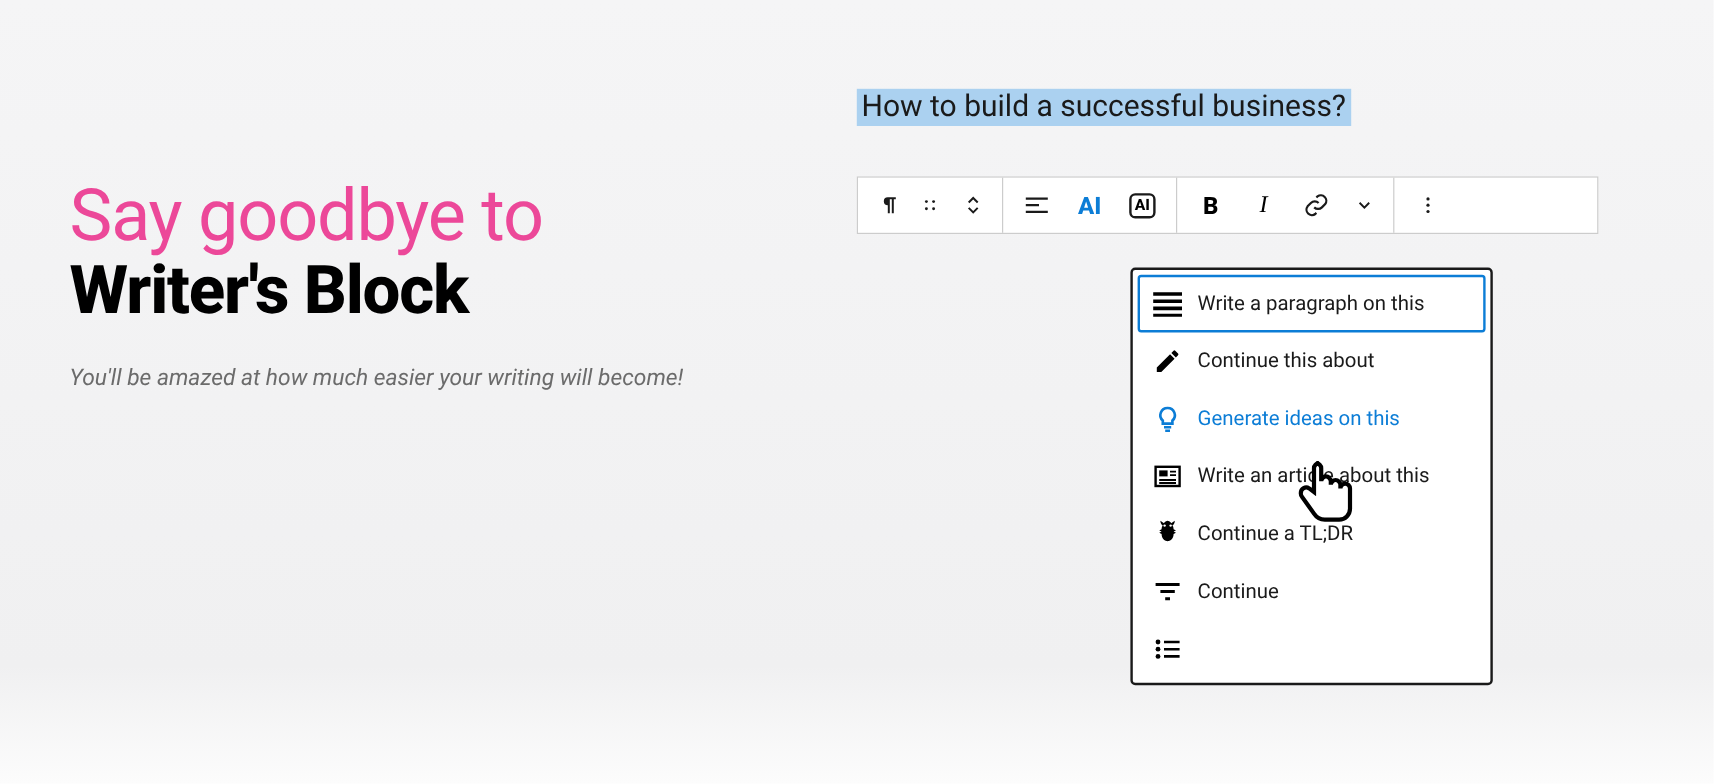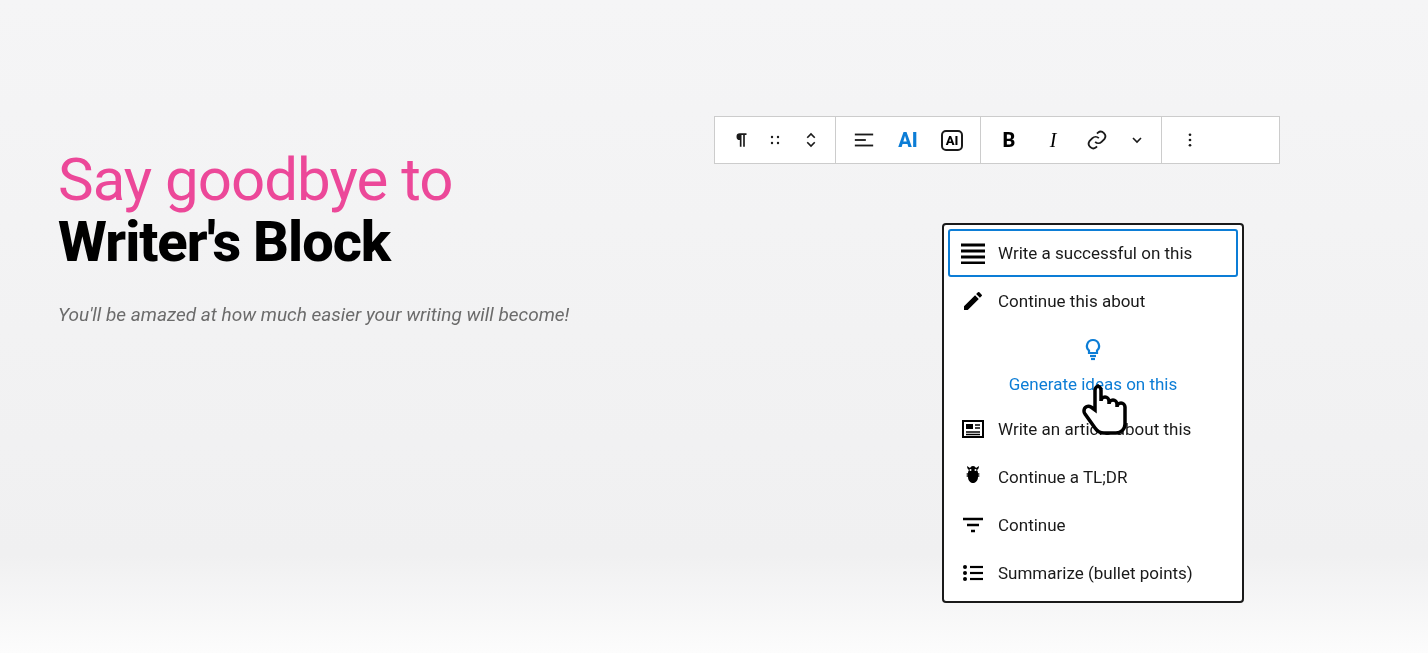--- a/index.html
+++ b/index.html
@@ -52,21 +52,21 @@
       font-size: 25px;
       padding: 1px 4px;
       font-weight: 400;
     }
     .toolbar {
       display: flex;
       border: 1px solid #ccc;
       background: #fff;
       margin-top: 42px;
       height: 48px;
-      width: 566px;
+      width: 618px;
     }
     .toolbar-group {
       display: flex;
       align-items: center;
       border-right: 1px solid #ccc;
       padding: 0 6px;
     }
     .toolbar-group:last-child { border-right: none; }
     .toolbar-btn {
       width: 36px;
@@ -114,21 +114,20 @@
       cursor: pointer;
       gap: 12px;
       border-radius: 3px;
       border: 2px solid transparent;
     }
     .menu-item.selected {
       border: 2px solid #0c7dd6;
     }
     .menu-item.hover {
       color: #0c7dd6;
-      flex-direction: column;
     }
     .menu-icon {
       width: 26px;
       height: 26px;
       display: flex;
       align-items: center;
       justify-content: center;
       flex-shrink: 0;
     }
     .cursor-hand {
@@ -142,20 +141,21 @@
 </head>
 <body>
 
 <div class="left-content">
   <div class="headline-1">Say goodbye to</div>
   <div class="headline-2">Writer's Block</div>
   <div class="subtext">You'll be amazed at how much easier your writing will become!</div>
 </div>
 
 <div class="editor-area">
+  <span class="highlighted-text">How to build a successful business?</span>
 
   <div class="toolbar">
     <div class="toolbar-group">
       <div class="toolbar-btn">
         <svg width="20" height="20" viewBox="0 0 24 24">
             <path fill="#1a1a1a" d="M13 4a4 4 0 0 0 0 8v8h2V6h2v14h2V6h2V4h-8z"></path>
           </svg>
       </div>
       <div class="toolbar-btn">
         <svg width="18" height="18" viewBox="0 0 24 24">
@@ -222,21 +222,21 @@
 <div class="dropdown-menu">
   <div class="menu-item selected">
     <span class="menu-icon">
       <svg width="26" height="22" viewBox="0 0 26 22">
           <line x1="1" y1="3" x2="25" y2="3" stroke="#000" stroke-width="3"></line>
           <line x1="1" y1="9" x2="25" y2="9" stroke="#000" stroke-width="3"></line>
           <line x1="1" y1="15" x2="25" y2="15" stroke="#000" stroke-width="3"></line>
           <line x1="1" y1="21" x2="25" y2="21" stroke="#000" stroke-width="3"></line>
         </svg>
     </span>
-    <span>Write a successful on this</span>
+    <span>Write a paragraph on this</span>
   </div>
 
   <div class="menu-item">
     <span class="menu-icon">
       <svg width="24" height="24" viewBox="0 0 24 24">
           <path fill="#000" d="M3 17.25V21h3.75L17.81 9.94l-3.75-3.75L3 17.25zM20.71 7.04a1 1 0 0 0 0-1.41l-2.34-2.34a1 1 0 0 0-1.41 0l-1.83 1.83 3.75 3.75 1.83-1.83z"></path>
         </svg>
     </span>
     <span>Continue this about</span>
   </div>
@@ -293,21 +293,20 @@
     <span class="menu-icon">
       <svg width="24" height="20" viewBox="0 0 24 20">
           <circle cx="4" cy="4" r="2" fill="#000"></circle>
           <line x1="9" y1="4" x2="22" y2="4" stroke="#000" stroke-width="2.2"></line>
           <circle cx="4" cy="10" r="2" fill="#000"></circle>
           <line x1="9" y1="10" x2="22" y2="10" stroke="#000" stroke-width="2.2"></line>
           <circle cx="4" cy="16" r="2" fill="#000"></circle>
           <line x1="9" y1="16" x2="22" y2="16" stroke="#000" stroke-width="2.2"></line>
         </svg>
     </span>
-    <span>Summarize (bullet points)</span>
   </div>
 </div>
 
 <div class="cursor-hand">
   <svg width="52" height="62" viewBox="0 0 52 62">
     <path fill="#fff" stroke="#000" stroke-width="3.5" d="M20 8 c-2 0-4 2-4 4 v20 l-4-3 c-3-2-7 0-7 4 c0 1 0 2 1 3 l10 14 c2 3 5 5 9 5 h12 c5 0 9-4 9-9 v-17 c0-2-2-4-4-4 s-4 2-4 4 v-3 c0-2-2-4-4-4 s-4 2-4 4 v-3 c0-2-2-4-4-4 s-4 2-4 4 V12 c0-2-2-4-4-4z"></path>
   </svg>
 </div>
 
 </body></html>

